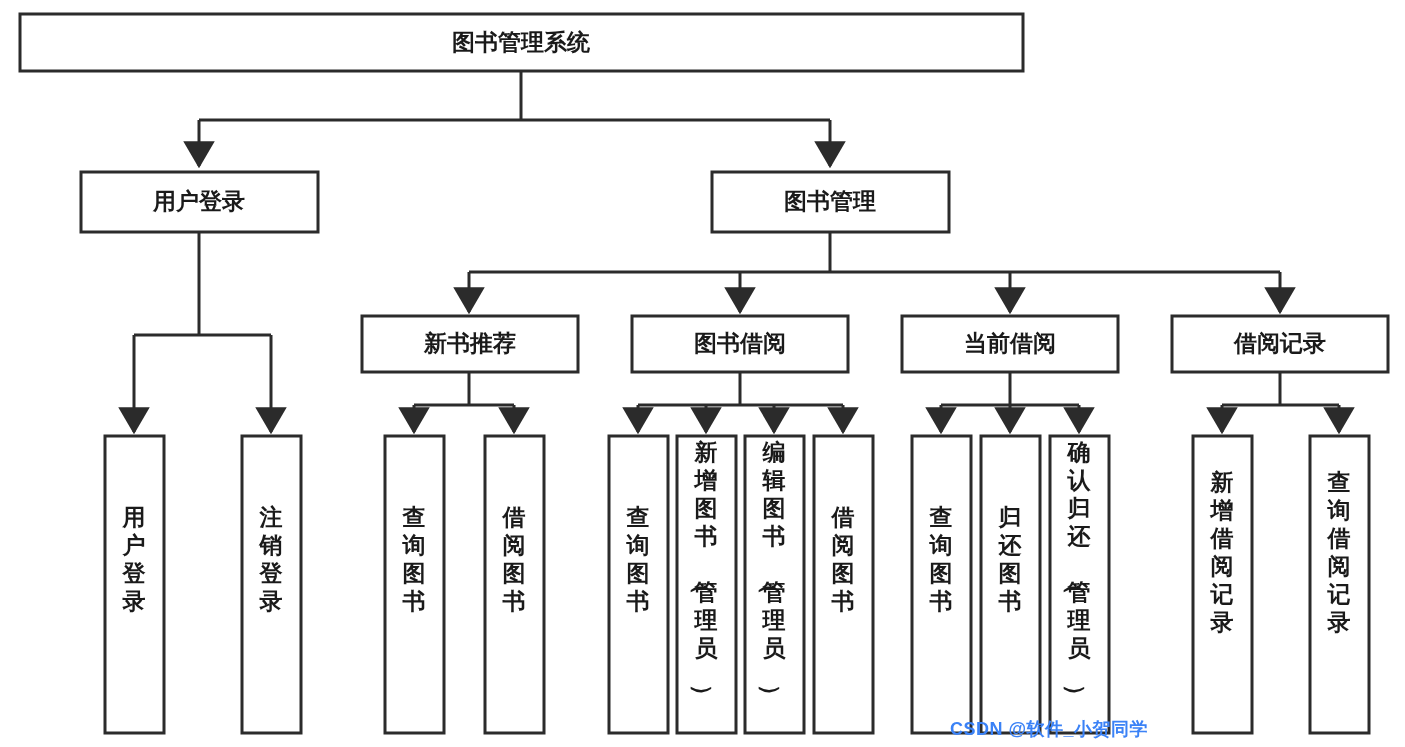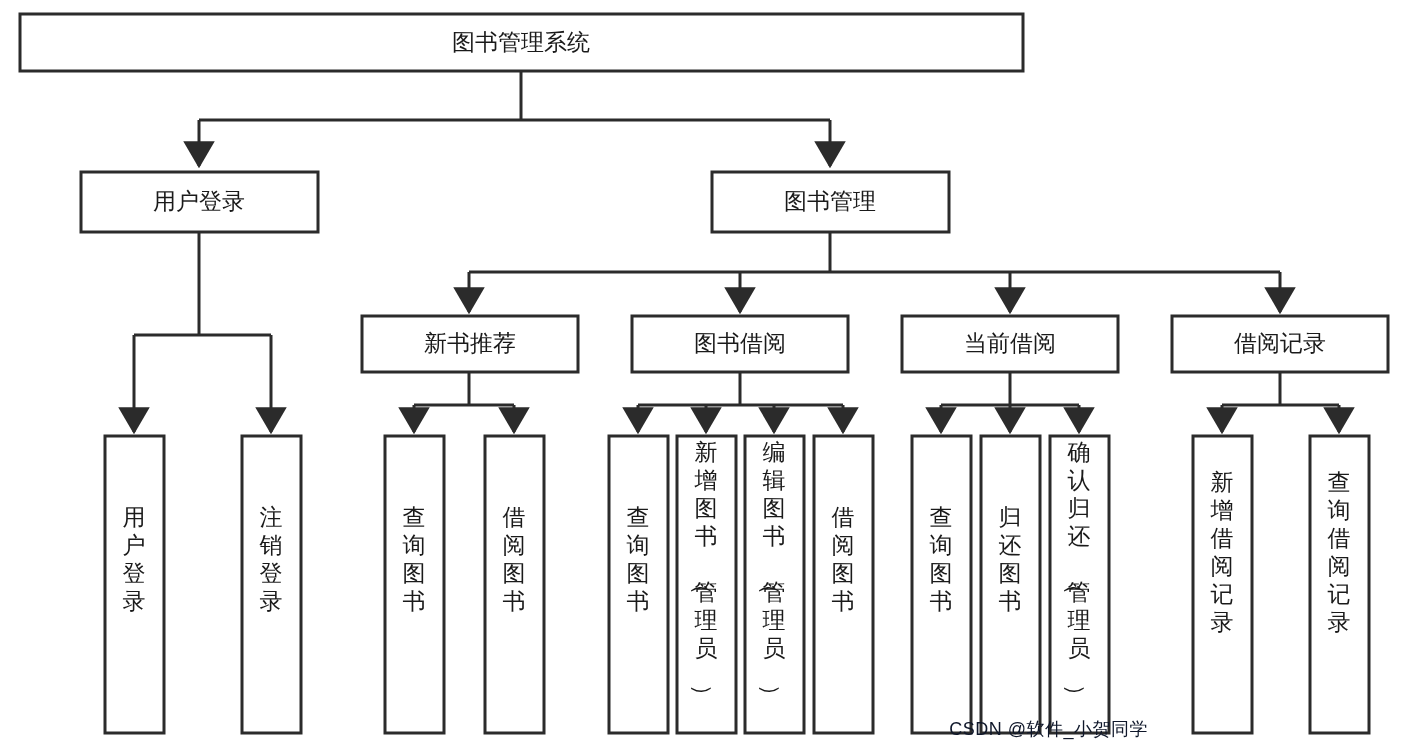--- a/index.html
+++ b/index.html
@@ -11,20 +11,21 @@
     width: 1405px;
     height: 747px;
     font-family: "Liberation Sans", "DejaVu Sans", sans-serif;
     overflow: hidden;
     position: relative;
   }
   #diagram-root {
     position: relative;
     width: 1162px;
     height: 747px;
+    font-weight: bold;
   }
   svg#flow-svg {
     position: absolute;
     left: 0;
     top: 0;
     width: 1405px;
     height: 747px;
   }
   .node-box {
     fill: #ffffff;
@@ -48,21 +49,21 @@
     font-size: 23px;
     fill: #1a1a1a;
     text-anchor: middle;
   }
   .watermark {
     position: absolute;
     right: 14px;
     bottom: 6px;
     font-family: "Liberation Sans", "DejaVu Sans", sans-serif;
     font-size: 18px;
-    color: #0f172a;
+    color: #3b82f6;
     letter-spacing: 0.5px;
     white-space: nowrap;
     user-select: none;
   }
 </style>
 </head>
 <body>
 
 <div id="diagram-root">
 

